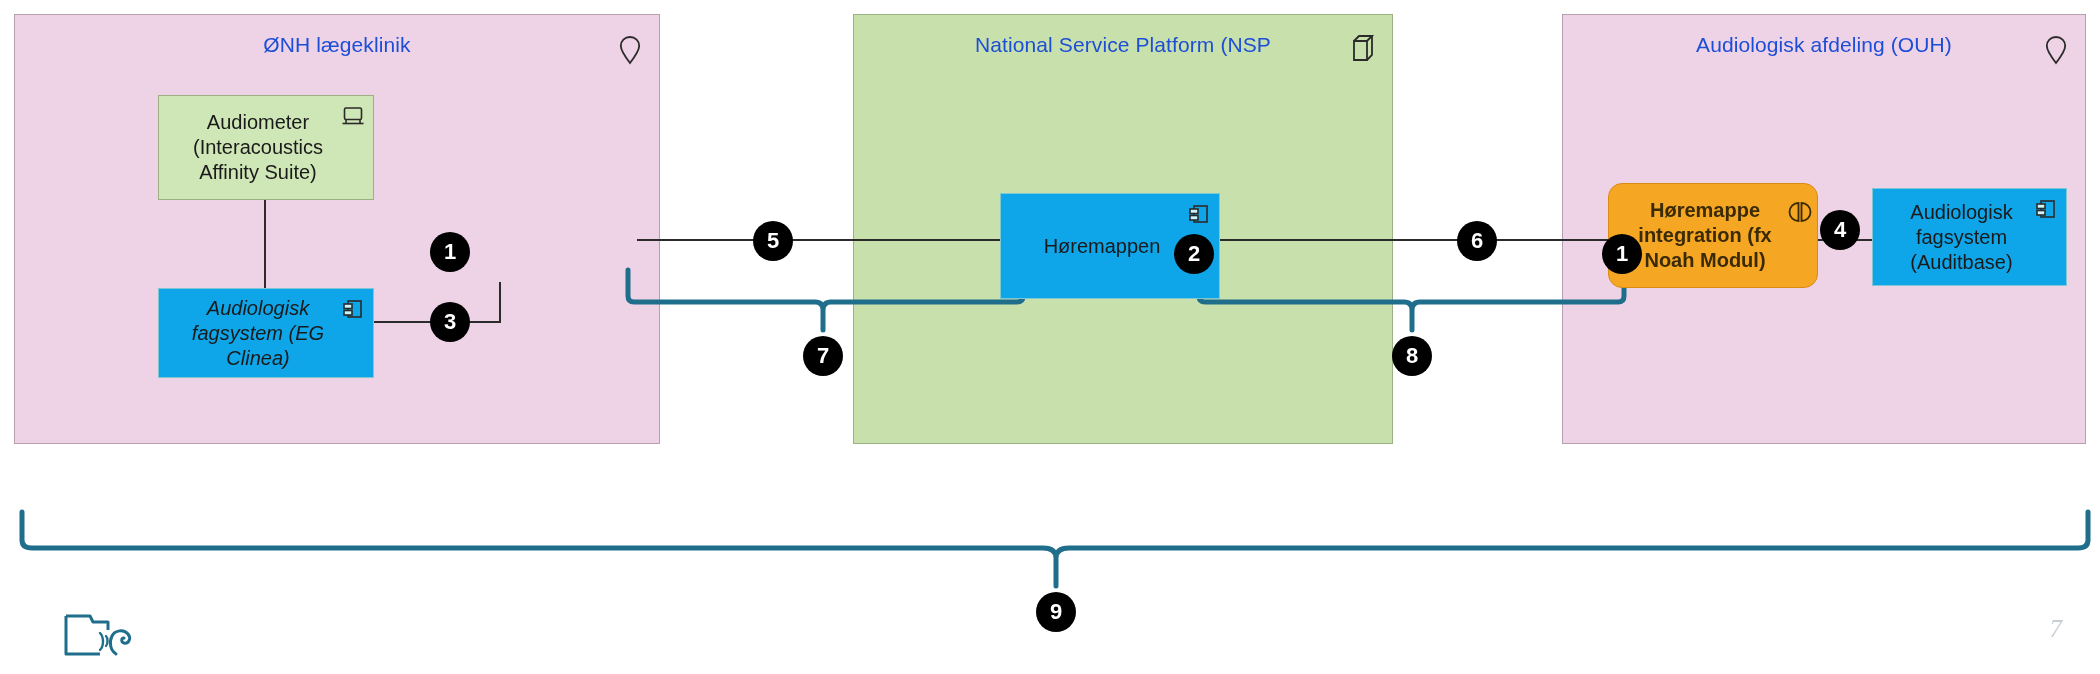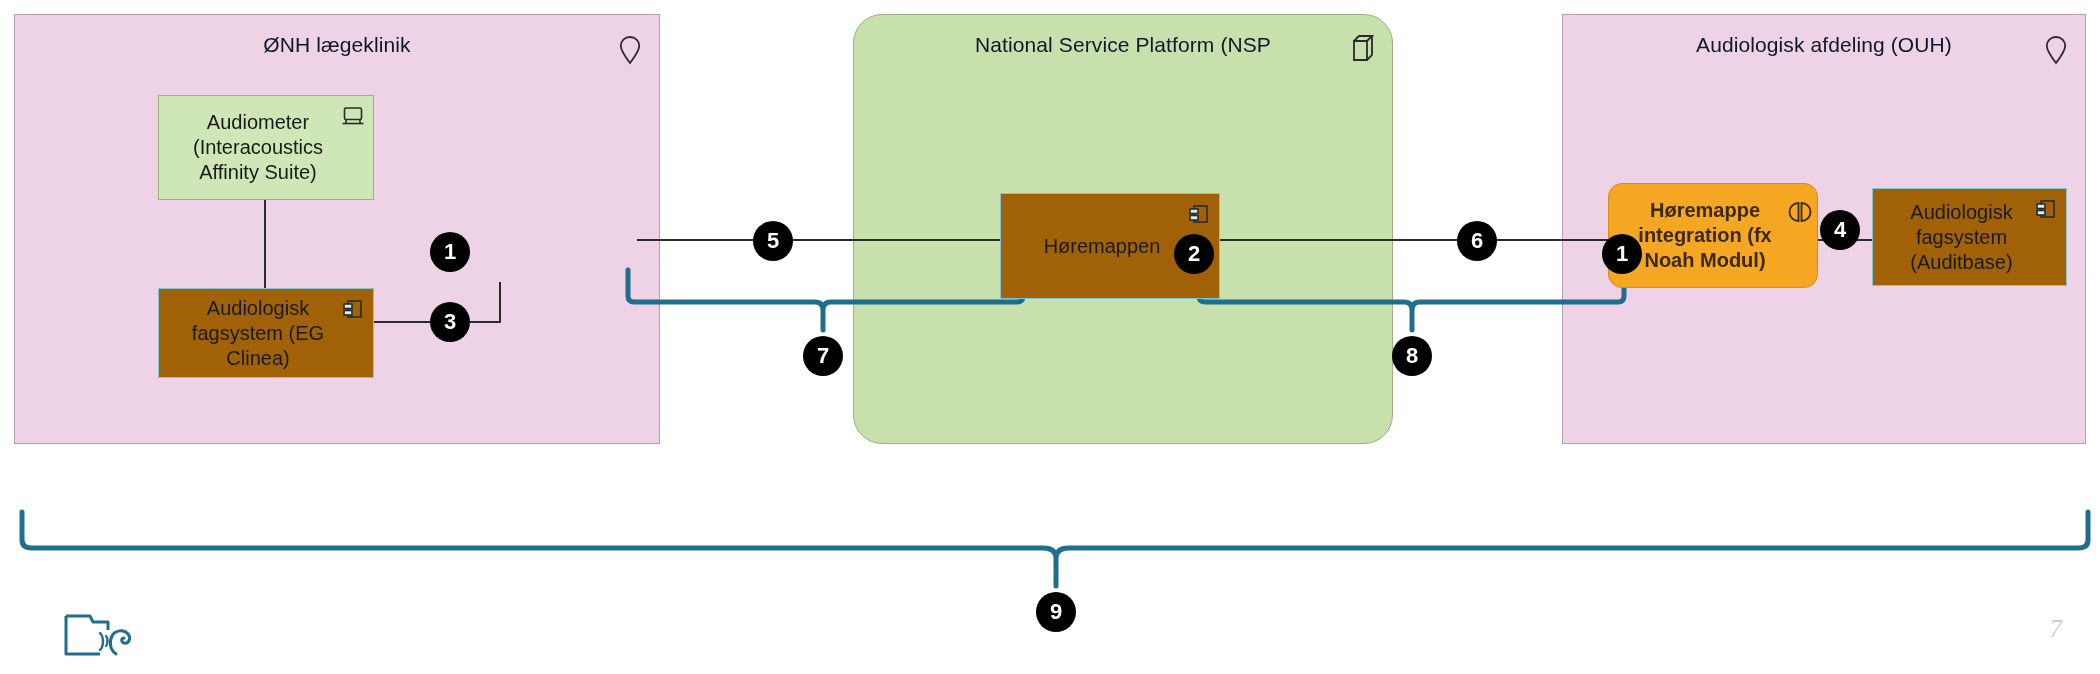--- a/index.html
+++ b/index.html
@@ -4,34 +4,34 @@
 <style>
   html,body{margin:0;padding:0;background:#ffffff;}
   body{width:2100px;height:674px;position:relative;overflow:hidden;
        font-family:"Liberation Sans","DejaVu Sans",sans-serif;color:#1a1a1a;}
 
   #canvas{position:absolute;left:0;top:0;width:2100px;height:674px;}
 
   
   .group{position:absolute;box-sizing:border-box;}
   .group .g-title{position:absolute;left:0;right:0;top:18px;text-align:center;
-        font-size:21px;font-weight:400;color:#0f172a;letter-spacing:.1px;}
+        font-size:21px;font-weight:400;color:#1d4ed8;letter-spacing:.1px;}
   .group .g-icon{position:absolute;right:16px;top:20px;width:26px;height:30px;}
 
   .group.pink{background:#eed2e5;border:1.5px solid #b9a0b0;}
   .group.green{background:#c8e0ac;border:1.5px solid #9ab183;}
 
   
   .node{position:absolute;box-sizing:border-box;display:flex;align-items:center;
         justify-content:center;text-align:center;font-size:20px;line-height:1.25;
         font-weight:400;padding:4px 26px 4px 10px;}
   .node .lbl{display:block;width:100%;}
   .node .n-icon{position:absolute;right:8px;top:8px;width:24px;height:24px;}
 
-  .node.app{background:#a16207;border:1.5px solid #7fc7d4;justify-content:center;}
+  .node.app{background:#0ea5e9;border:1.5px solid #7fc7d4;justify-content:center;}
   .node.sys{background:#cfe6b6;border:1.5px solid #9ab183;}
   .node.svc{background:#f5a623;border:1.5px solid #d98c12;border-radius:14px;
             font-weight:700;color:#3a2a05;}
   .node.svc .n-icon{right:6px;top:16px;}
 
   
   #wires{position:absolute;left:0;top:0;width:2100px;height:674px;overflow:visible;}
 
   
   .bullet{position:absolute;width:40px;height:40px;border-radius:50%;
@@ -51,21 +51,21 @@
 
   <div class="group pink" style="left:14px;top:14px;width:646px;height:430px;">
     <div class="g-title">ØNH lægeklinik</div>
     <div class="g-icon">
       <svg viewBox="0 0 26 30" width="26" height="30">
         <path d="M13 2 C7.6 2 3.8 6 3.8 10.8 C3.8 16 9.5 23.5 13 28 C16.5 23.5 22.2 16 22.2 10.8 C22.2 6 18.4 2 13 2 Z" fill="none" stroke="#2b2b2b" stroke-width="1.8"></path>
       </svg>
     </div>
   </div>
 
-  <div class="group green" style="left:853px;top:14px;width:540px;height:430px;border-radius:29px;">
+  <div class="group green" style="left:853px;top:14px;width:540px;height:430px;">
     <div class="g-title">National Service Platform (NSP</div>
     <div class="g-icon" style="top:18px;">
       <svg viewBox="0 0 26 30" width="26" height="30">
         <path d="M4 8 L17 8 L17 27 L4 27 Z" fill="none" stroke="#2b2b2b" stroke-width="1.8"></path>
         <path d="M4 8 L9 3 L22 3 L17 8" fill="none" stroke="#2b2b2b" stroke-width="1.8"></path>
         <path d="M22 3 L22 22 L17 27" fill="none" stroke="#2b2b2b" stroke-width="1.8"></path>
       </svg>
     </div>
   </div>
 
@@ -104,21 +104,21 @@
     <span class="lbl">Audiometer (Interacoustics Affinity Suite)</span>
     <span class="n-icon">
       <svg viewBox="0 0 24 24" width="24" height="24">
         <rect x="3.5" y="4" width="17" height="11.5" rx="1.5" fill="none" stroke="#2b2b2b" stroke-width="1.6"></rect>
         <path d="M1.5 19.5 L22.5 19.5" stroke="#2b2b2b" stroke-width="1.6"></path>
         <path d="M5 15.5 L5 19.5 M19 15.5 L19 19.5" stroke="#2b2b2b" stroke-width="1.6"></path>
       </svg>
     </span>
   </div>
 
-  <div class="node app" style="left:158px;top:288px;width:216px;height:90px;">
+  <div class="node app" style="left:158px;top:288px;width:216px;height:90px;font-style:italic;">
     <span class="lbl">Audiologisk fagsystem (EG Clinea)</span>
     <span class="n-icon">
       <svg viewBox="0 0 24 24" width="24" height="24">
         <rect x="7" y="4" width="13" height="16" fill="none" stroke="#2b2b2b" stroke-width="1.6"></rect>
         <rect x="3" y="7" width="8" height="4.5" fill="#c9f6fb" stroke="#2b2b2b" stroke-width="1.6"></rect>
         <rect x="3" y="13.5" width="8" height="4.5" fill="#c9f6fb" stroke="#2b2b2b" stroke-width="1.6"></rect>
       </svg>
     </span>
   </div>
 

